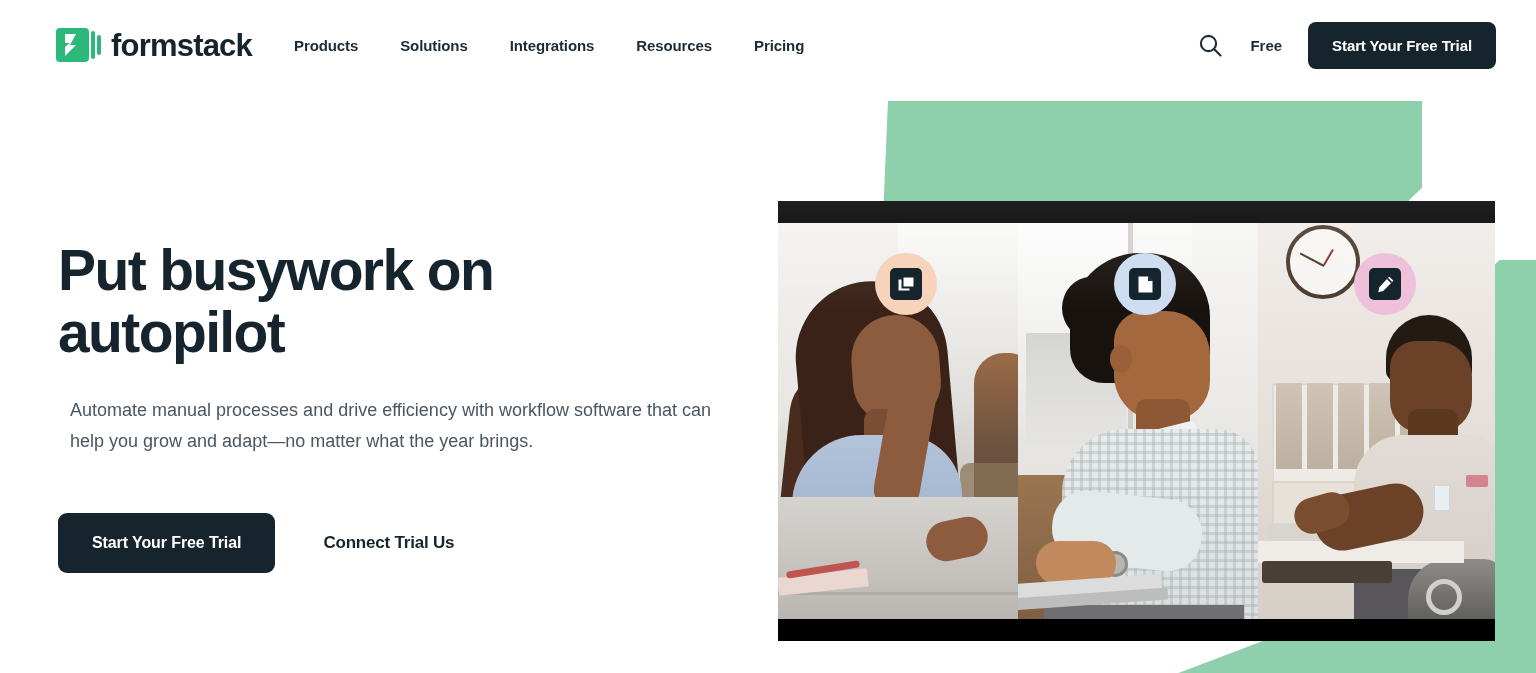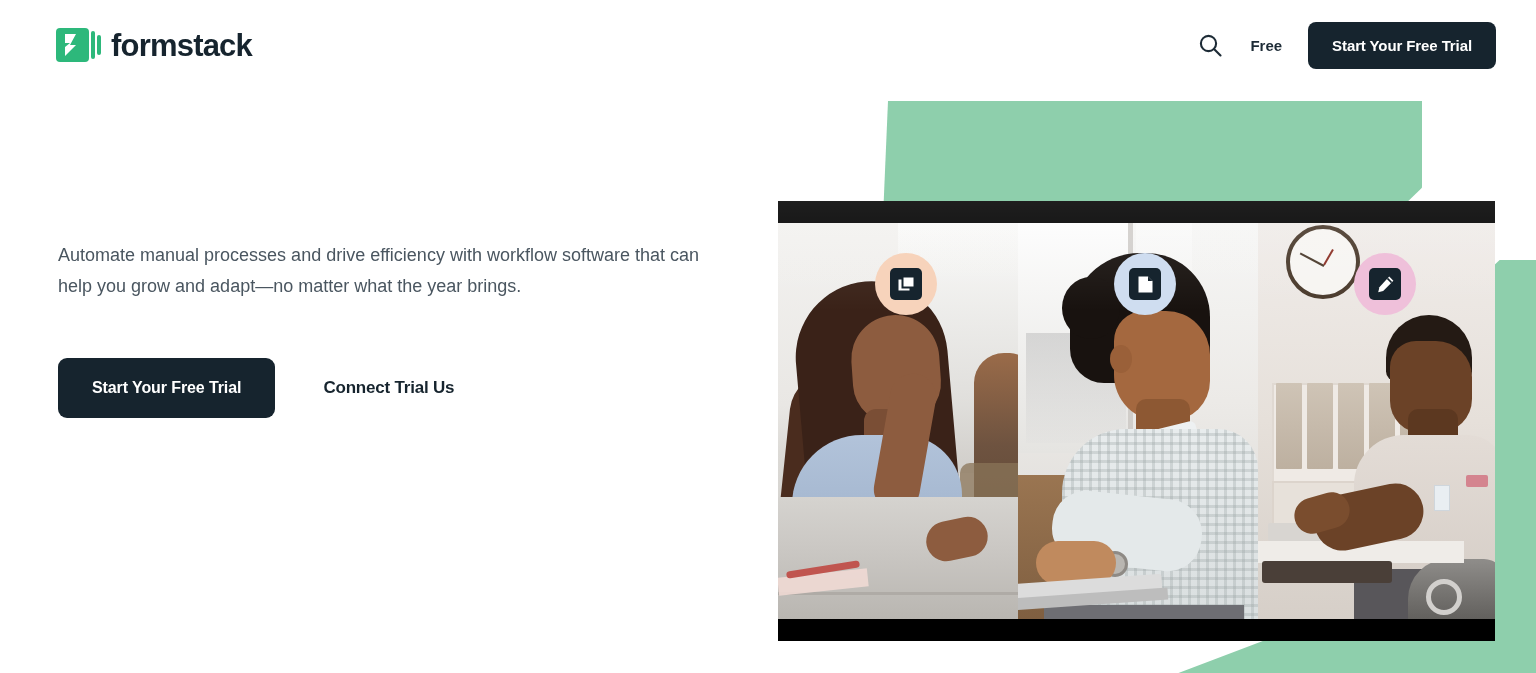--- a/index.html
+++ b/index.html
@@ -133,21 +133,21 @@
     line-height: 1.08;
     letter-spacing: -1.6px;
     color: #16242e;
     margin: 0 0 32px 0;
     max-width: 520px;
   }
   .hero-sub {
     font-size: 18px;
     line-height: 1.72;
     color: #4a5660;
-    margin: 0;
+    margin: 12px;
     max-width: 660px;
     font-weight: 400;
   }
   .hero-actions {
     display: flex;
     align-items: center;
     gap: 48px;
     margin-top: 56px;
   }
   .trial-btn-hero {
@@ -544,34 +544,42 @@
       <div class="brand-tile"></div>
       <svg class="brand-bolt" viewBox="0 0 15 22">
         <polygon points="11,0 0,0 0,9 5,9 0,13 0,22 11,11 5,11" fill="#ffffff"></polygon>
       </svg>
       <div class="brand-bar1"></div>
       <div class="brand-bar2"></div>
     </div>
     <div class="brand-word">formstack</div>
   </div>
 
+  <nav class="nav">
+    <span class="nav-item">Products</span>
+    <span class="nav-item">Solutions</span>
+    <span class="nav-item">Integrations</span>
+    <span class="nav-item">Resources</span>
+    <span class="nav-item">Pricing</span>
+  </nav>
 
   <div class="header-right">
     <button class="search-btn">
       <svg width="25" height="25" viewBox="0 0 25 25">
         <circle cx="10.5" cy="10.5" r="7.6" fill="none" stroke="#1d2b36" stroke-width="2.1"></circle>
         <line x1="16" y1="16" x2="22.5" y2="22.5" stroke="#1d2b36" stroke-width="2.1" stroke-linecap="round"></line>
       </svg>
     </button>
     <span class="login-link">Free</span>
     <button class="trial-btn-top">Start Your Free Trial</button>
   </div>
 </div>
 
 <div class="hero-copy">
+  <h1 class="hero-title">Put busywork on autopilot</h1>
   <p class="hero-sub">Automate manual processes and drive efficiency with workflow software that can help you grow and adapt—no matter what the year brings.</p>
   <div class="hero-actions">
     <button class="trial-btn-hero">Start Your Free Trial</button>
     <span class="connect-link">Connect Trial Us</span>
   </div>
 </div>
 
 <div class="hero-visual">
 
   <div class="blob-top"></div>

